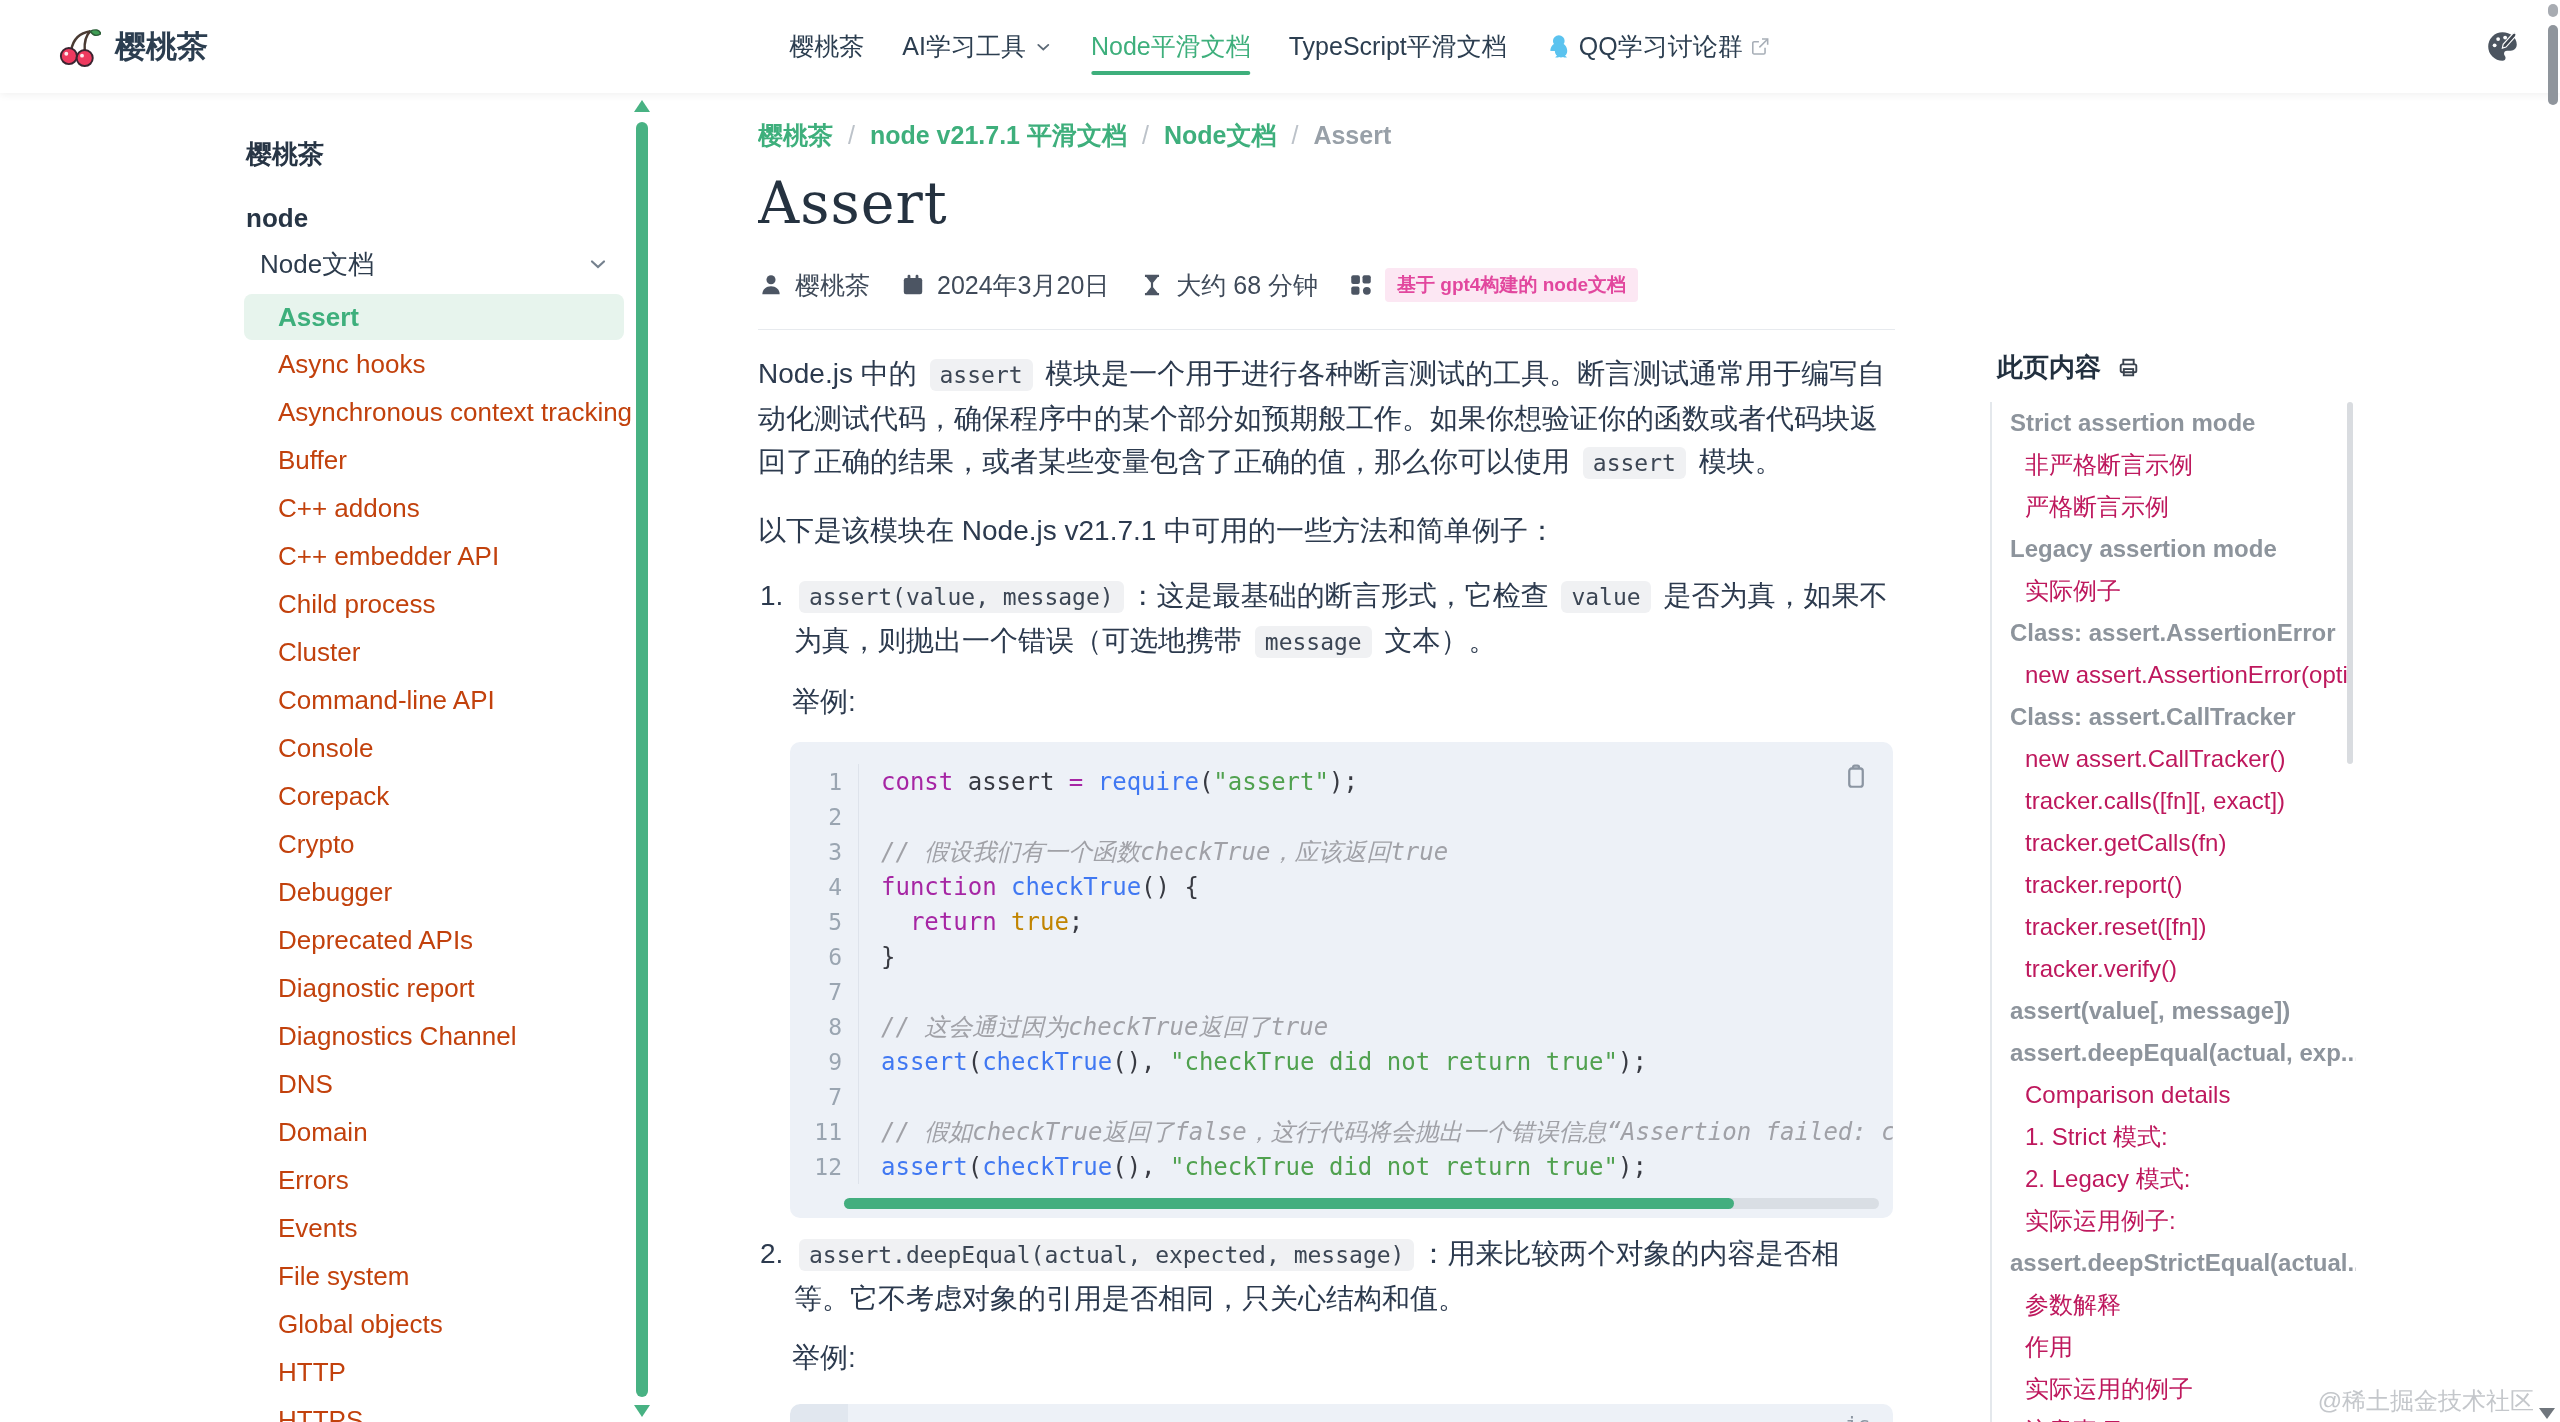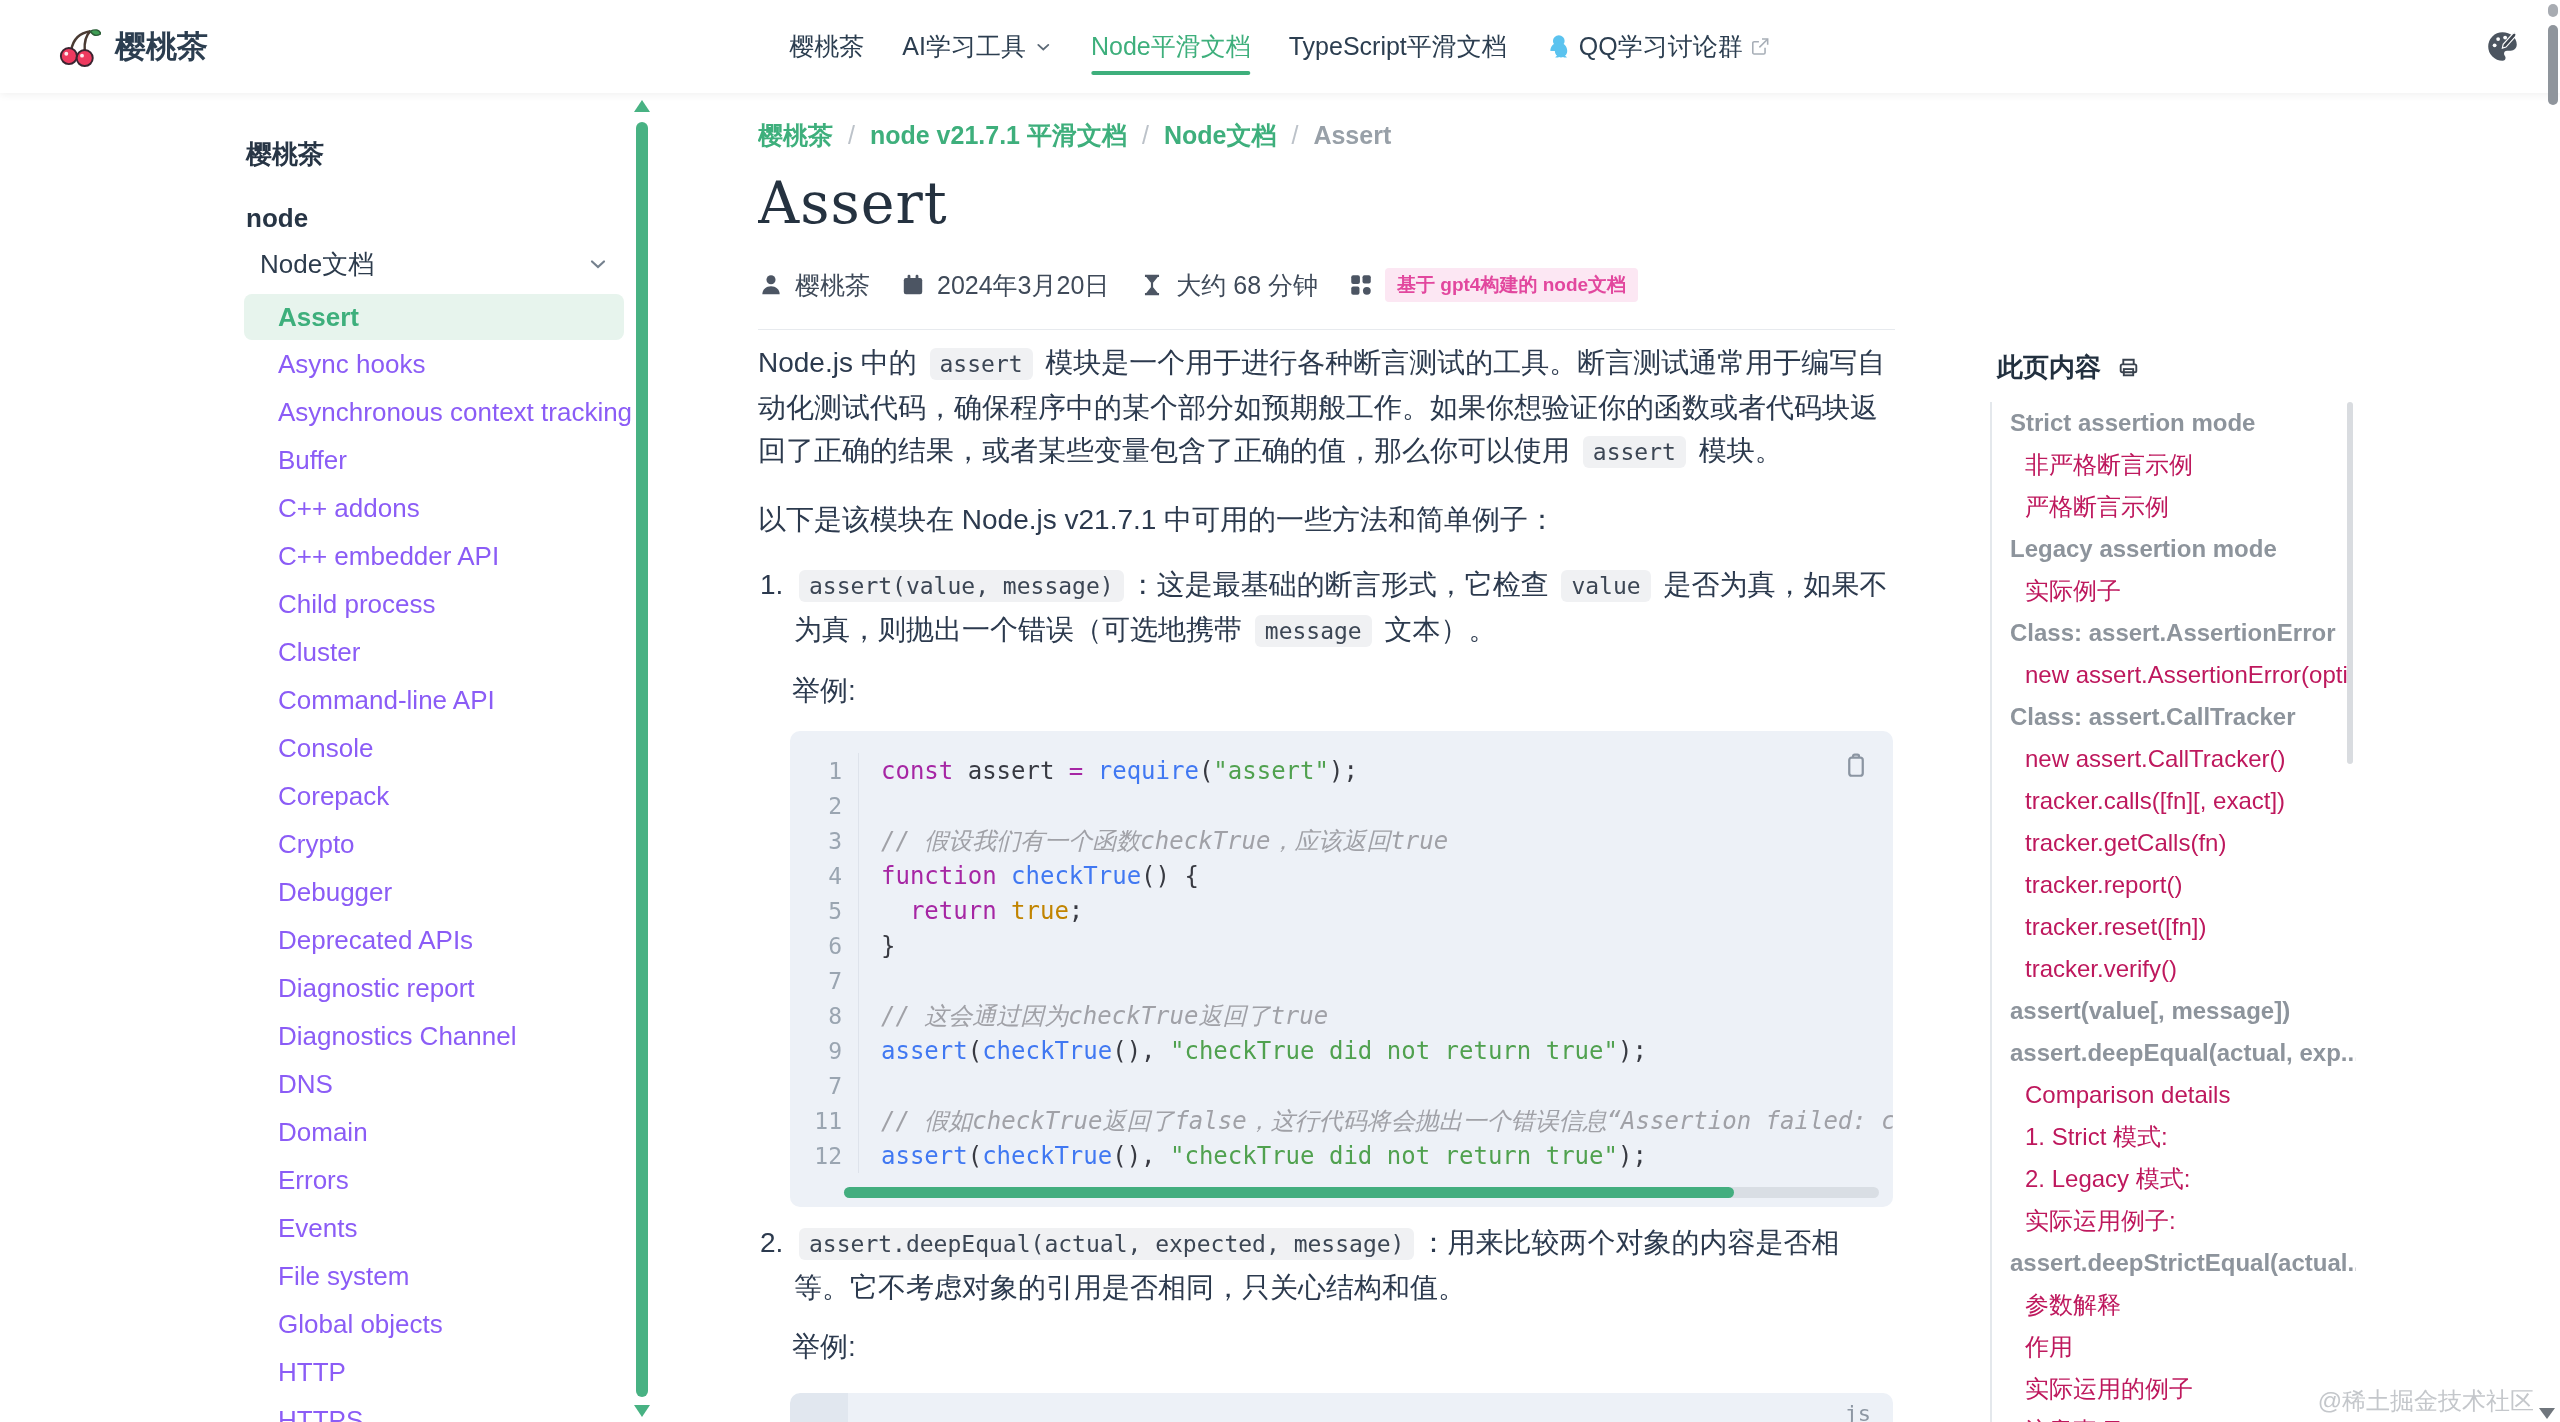--- a/index.html
+++ b/index.html
@@ -25,21 +25,21 @@
 
   
   .win-scroll{position:absolute;right:2px;top:0;width:12px;z-index:9;}
   .win-piece{position:absolute;right:0;top:4px;width:10px;height:13px;background:#a8acb2;border-radius:5px;}
   .win-thumb{position:absolute;right:0;top:25px;width:10px;height:80px;background:#8f959c;border-radius:5px;}
   .corner-arrow{position:absolute;right:5px;bottom:3px;width:0;height:0;border-left:8px solid transparent;
     border-right:8px solid transparent;border-top:11px solid #70767d;z-index:9;}
 
   
   .sidebar{position:absolute;left:200px;top:93px;width:440px;bottom:0;overflow:hidden;}
-  .srow{height:48px;display:flex;align-items:center;font-size:26px;color:#8b5cf6;cursor:pointer;position:relative;box-sizing:border-box;}
+  .srow{height:48px;display:flex;align-items:center;font-size:26px;color:#c2410c;cursor:pointer;position:relative;box-sizing:border-box;}
   .srow .slabel{white-space:nowrap;}
   .srow.lv0{padding-left:46px;font-weight:600;color:#273545;}
   .srow.lv1{padding-left:60px;font-weight:500;color:#2c3b4c;}
   .srow.lv2{padding-left:78px;font-weight:400;}
   .srow:nth-child(1){margin-top:37px;}
   .srow:nth-child(2){margin-top:16px;}
   .srow:nth-child(3){margin-top:-2px;}
   .srow.active{height:46px;margin:6px 0 0 44px;width:380px;padding-left:34px;background:var(--accent-soft);
     border-radius:8px;color:var(--accent);font-weight:700;}
   .schev{position:absolute;right:30px;display:inline-flex;}
@@ -58,21 +58,21 @@
   .crumb.link{color:var(--accent);cursor:pointer;}
   .crumb-sep{color:#bcc2c9;font-weight:400;}
   .page-title{font-family:"DejaVu Serif","Liberation Serif",serif;font-size:57px;font-weight:500;color:#253240;
     margin:18px 0 0;letter-spacing:1px;}
   .meta{margin-top:32px;display:flex;align-items:center;gap:30px;font-size:25px;color:#3f4a59;}
   .meta-item{display:flex;align-items:center;gap:11px;}
   .meta-item svg{width:26px;height:26px;fill:#4c5563;}
   .badge{display:inline-block;background:var(--badge-bg);color:var(--badge-text);font-weight:700;font-size:19px;
     padding:4px 12px;border-radius:4px;cursor:pointer;white-space:nowrap;}
   .divider{margin:27px 0 0;border:none;border-top:1px solid #e7eaee;}
-  .para{font-size:28px;line-height:43px;color:#2c3a4e;margin:11px 0 0;}
+  .para{font-size:28px;line-height:43px;color:#2c3a4e;margin:22px 0 0;}
   .para.tight{margin-top:24px;}
   .oli{position:relative;margin-top:22px;padding-left:36px;font-size:28px;line-height:43px;color:#2c3a4e;}
   .oli.second{margin-top:14px;}
   .oli-num{position:absolute;left:2px;top:0;}
   .icode{font-family:"DejaVu Sans Mono","Liberation Mono",monospace;font-size:23px;background:#f0f1f3;
     border-radius:6px;padding:3px 10px;color:#3c4654;margin:0 5px;white-space:nowrap;}
   .example{margin-top:16px;margin-left:34px;}
 
   
   .codeblock{position:relative;margin:19px 0 0 32px;width:1103px;background:var(--code-bg);border-radius:10px;

